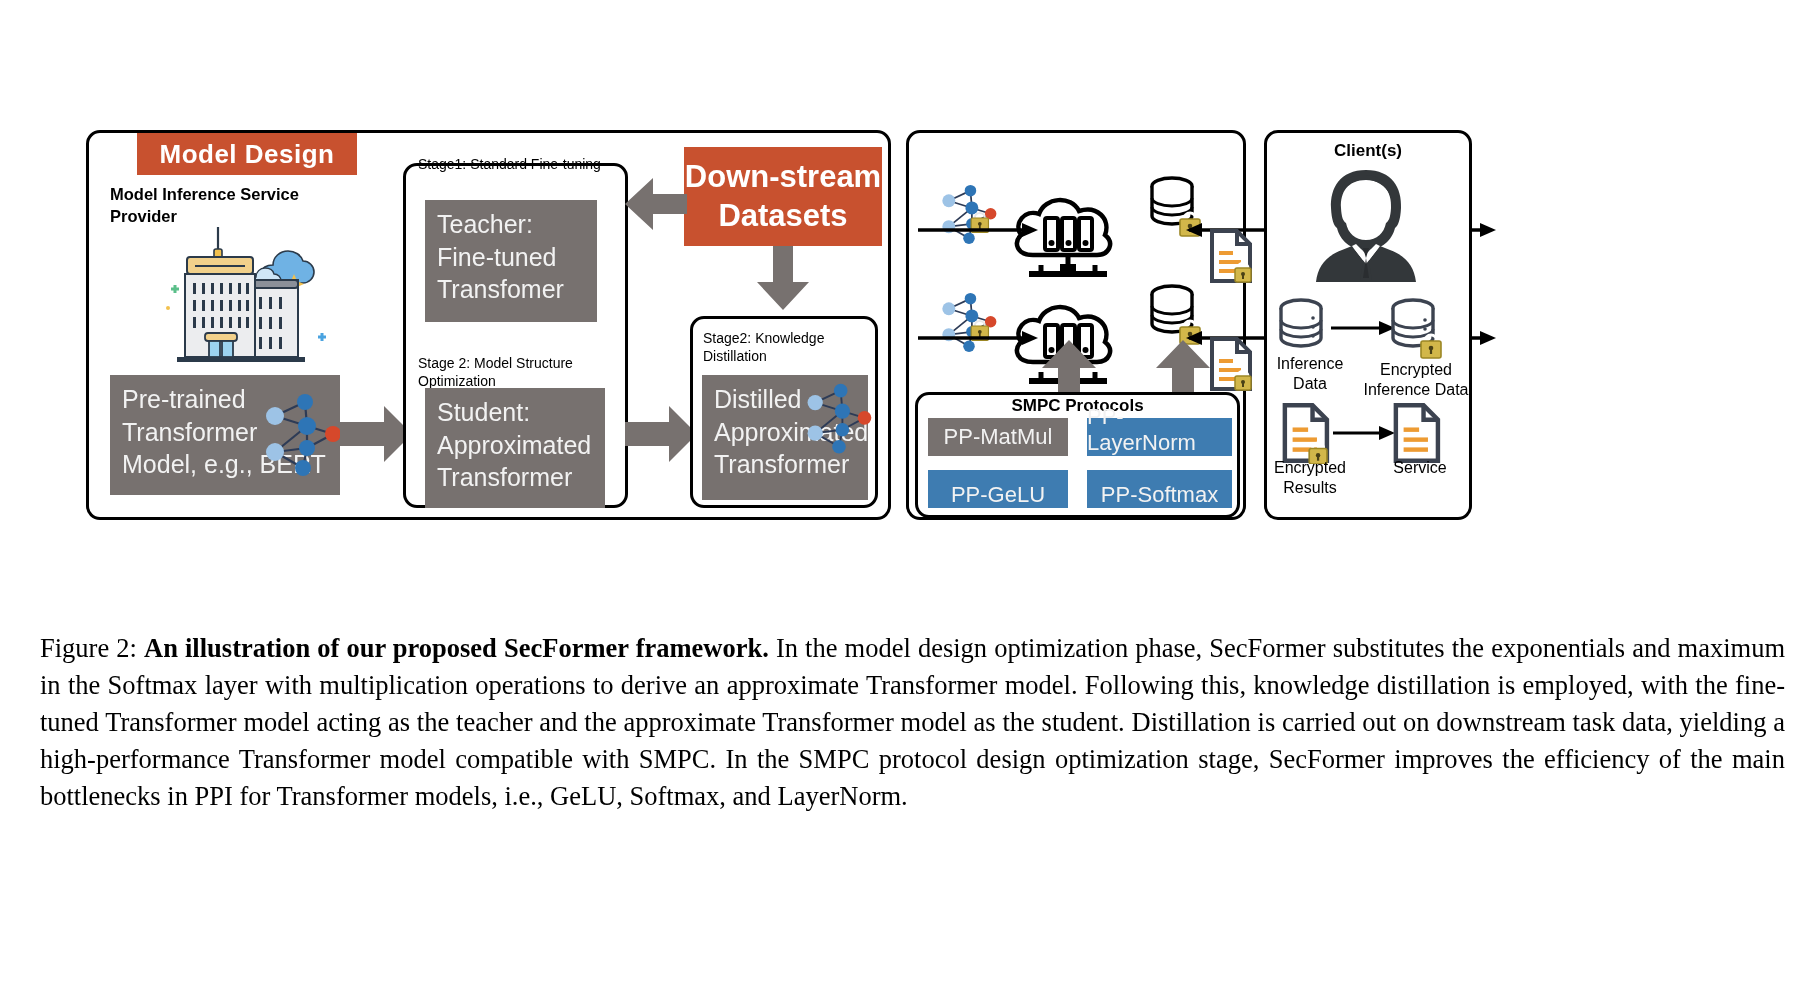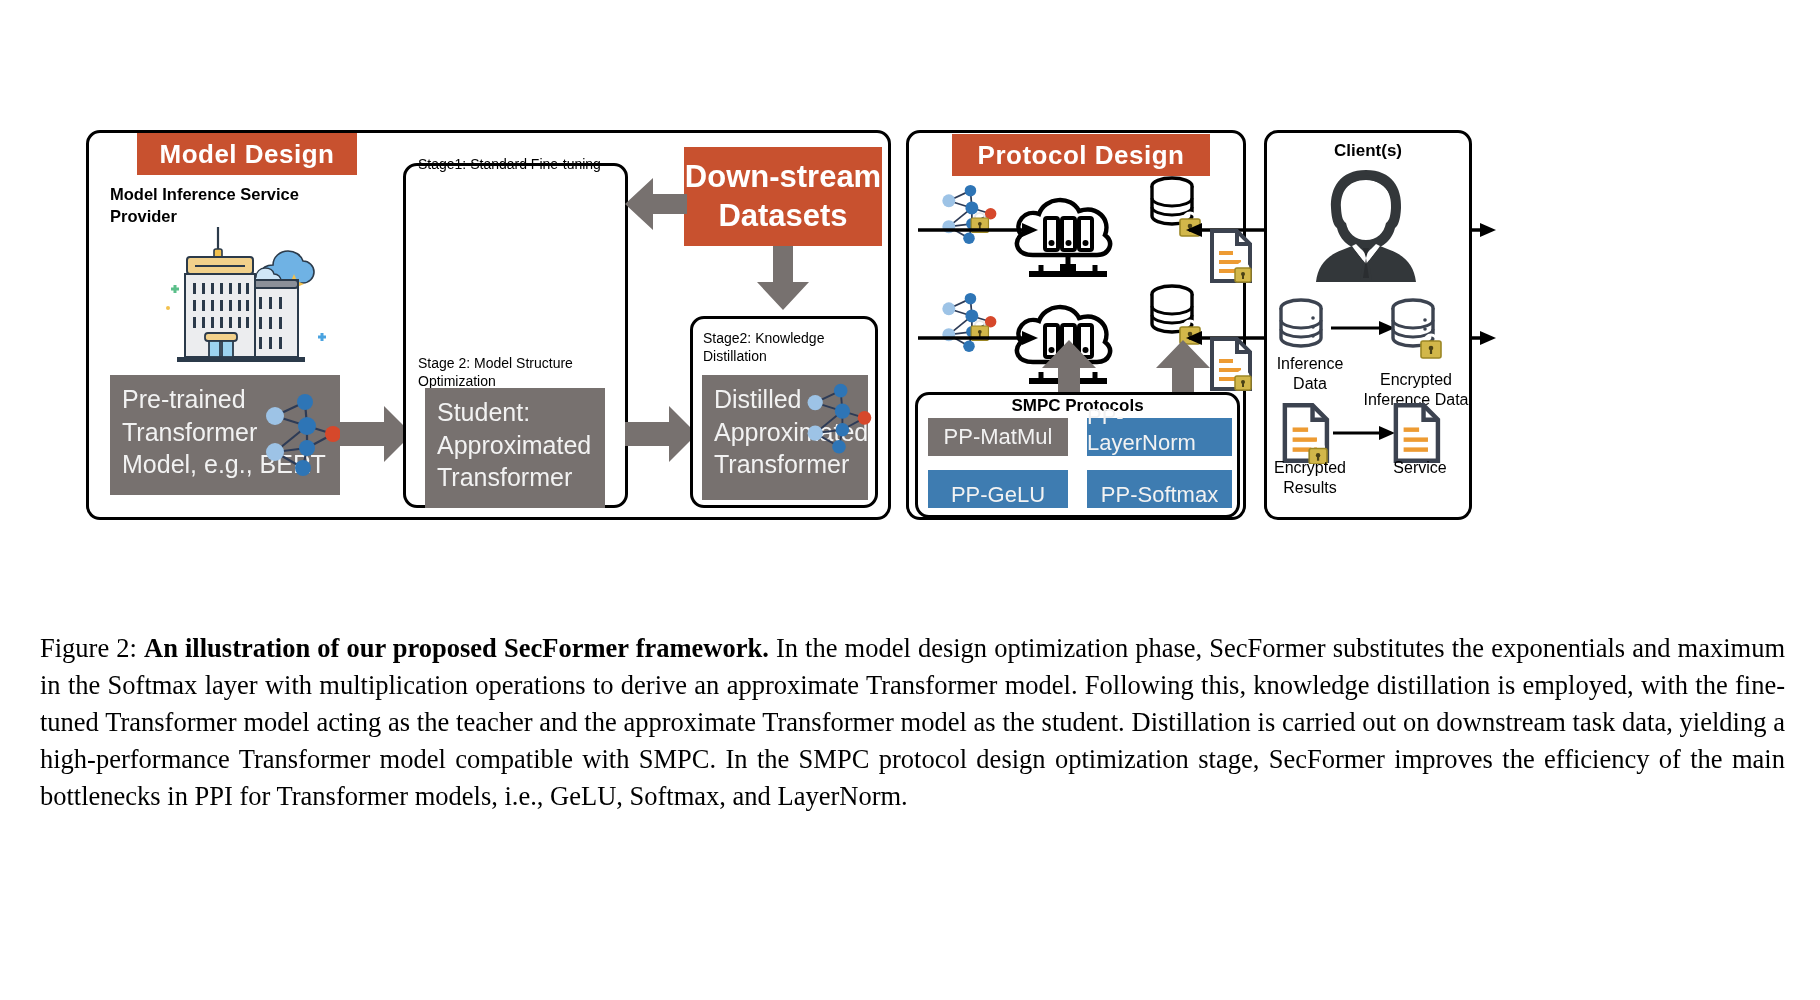--- a/index.html
+++ b/index.html
@@ -149,20 +149,23 @@
   <div class="garrow" style="left:340px;top:406px;">
     <svg width="72" height="56" viewBox="0 0 72 56">
       <path d="M0 16 H44 V0 L72 28 L44 56 V40 H0 Z" fill="#77716F"></path>
     </svg>
   </div>
 
   <div class="inner-panel" style="left:403px;top:163px;width:225px;height:345px;"></div>
 
   <div class="lbl" style="left:418px;top:156px;width:195px;">Stage1: Standard Fine-tuning</div>
 
+  <div class="greybox" style="left:425px;top:200px;width:172px;height:122px;">
+    <span>Teacher: Fine-tuned Transfomer</span>
+  </div>
 
   <div class="lbl" style="left:418px;top:343px;width:200px;margin-top:12px;">Stage 2: Model Structure Optimization</div>
 
   <div class="greybox" style="left:425px;top:388px;width:180px;height:120px;">
     <span>Student: Approximated Transformer</span>
   </div>
 
   <div class="garrow" style="left:625px;top:406px;">
     <svg width="72" height="56" viewBox="0 0 72 56">
       <path d="M0 16 H44 V0 L72 28 L44 56 V40 H0 Z" fill="#77716F"></path>
@@ -211,21 +214,20 @@
       <circle cx="44" cy="36" r="9" fill="#2E75B6"></circle>
       <circle cx="70" cy="44" r="8" fill="#D6482B"></circle>
       <circle cx="44" cy="58" r="8" fill="#2E75B6"></circle>
       <circle cx="12" cy="62" r="9" fill="#9DC3E6"></circle>
       <circle cx="40" cy="78" r="8" fill="#2E75B6"></circle>
     </svg>
   </div>
 
   <div class="panel" style="left:906px;top:130px;width:340px;height:390px;"></div>
 
-  <div class="hdr big" style="left:952px;top:134px;width:258px;height:42px;">Protocol Design</div>
 
   <div class="icon" style="left:938px;top:182px;">
     <svg width="62" height="62" viewBox="0 0 80 86">
       <g stroke="#2d3b56" stroke-width="2.4" fill="none">
         <line x1="12" y1="26" x2="42" y2="12"></line>
           <line x1="12" y1="26" x2="44" y2="36"></line>
         <line x1="44" y1="36" x2="42" y2="12"></line>
           <line x1="44" y1="36" x2="70" y2="44"></line>
         <line x1="44" y1="36" x2="44" y2="58"></line>
           <line x1="44" y1="58" x2="70" y2="44"></line>
@@ -479,21 +481,21 @@
         <path d="M5 7 a6 6 0 0 1 12 0" fill="none" stroke="#fff" stroke-width="3"></path>
         <rect x="1" y="7" width="20" height="17" rx="2" fill="#D2B74A" stroke="#9c8725" stroke-width="1.6"></rect>
         <circle cx="11" cy="14" r="2.3" fill="#4a4116"></circle>
         <rect x="9.9" y="14" width="2.2" height="6" fill="#4a4116"></rect>
       </g>
     </svg>
   </div>
 
   <div class="lbl c" style="left:1264px;top:354px;width:92px;font-size:16px;">Inference Data</div>
 
-  <div class="lbl c" style="left:1360px;top:370px;width:112px;font-size:16px;">Encrypted Inference Data</div>
+  <div class="lbl c" style="left:1360px;top:360px;width:112px;font-size:16px;">Encrypted Inference Data</div>
 
   <div class="icon" style="left:1281px;top:402px;">
     <svg width="52" height="62" viewBox="0 0 46 56">
       <path d="M3 3 H28 L41 16 V53 H3 Z" fill="#fff" stroke="#3C4350" stroke-width="4"></path>
       <path d="M28 3 V16 H41" fill="none" stroke="#3C4350" stroke-width="4"></path>
       <rect x="10" y="23" width="14" height="4" fill="#ED9B33"></rect>
       <rect x="10" y="32" width="22" height="4" fill="#ED9B33"></rect>
       <rect x="10" y="41" width="22" height="4" fill="#ED9B33"></rect>
       <g transform="translate(24,36)">
         <path d="M4 6 a5 5 0 0 1 10 0" fill="none" stroke="#fff" stroke-width="2.6"></path>

